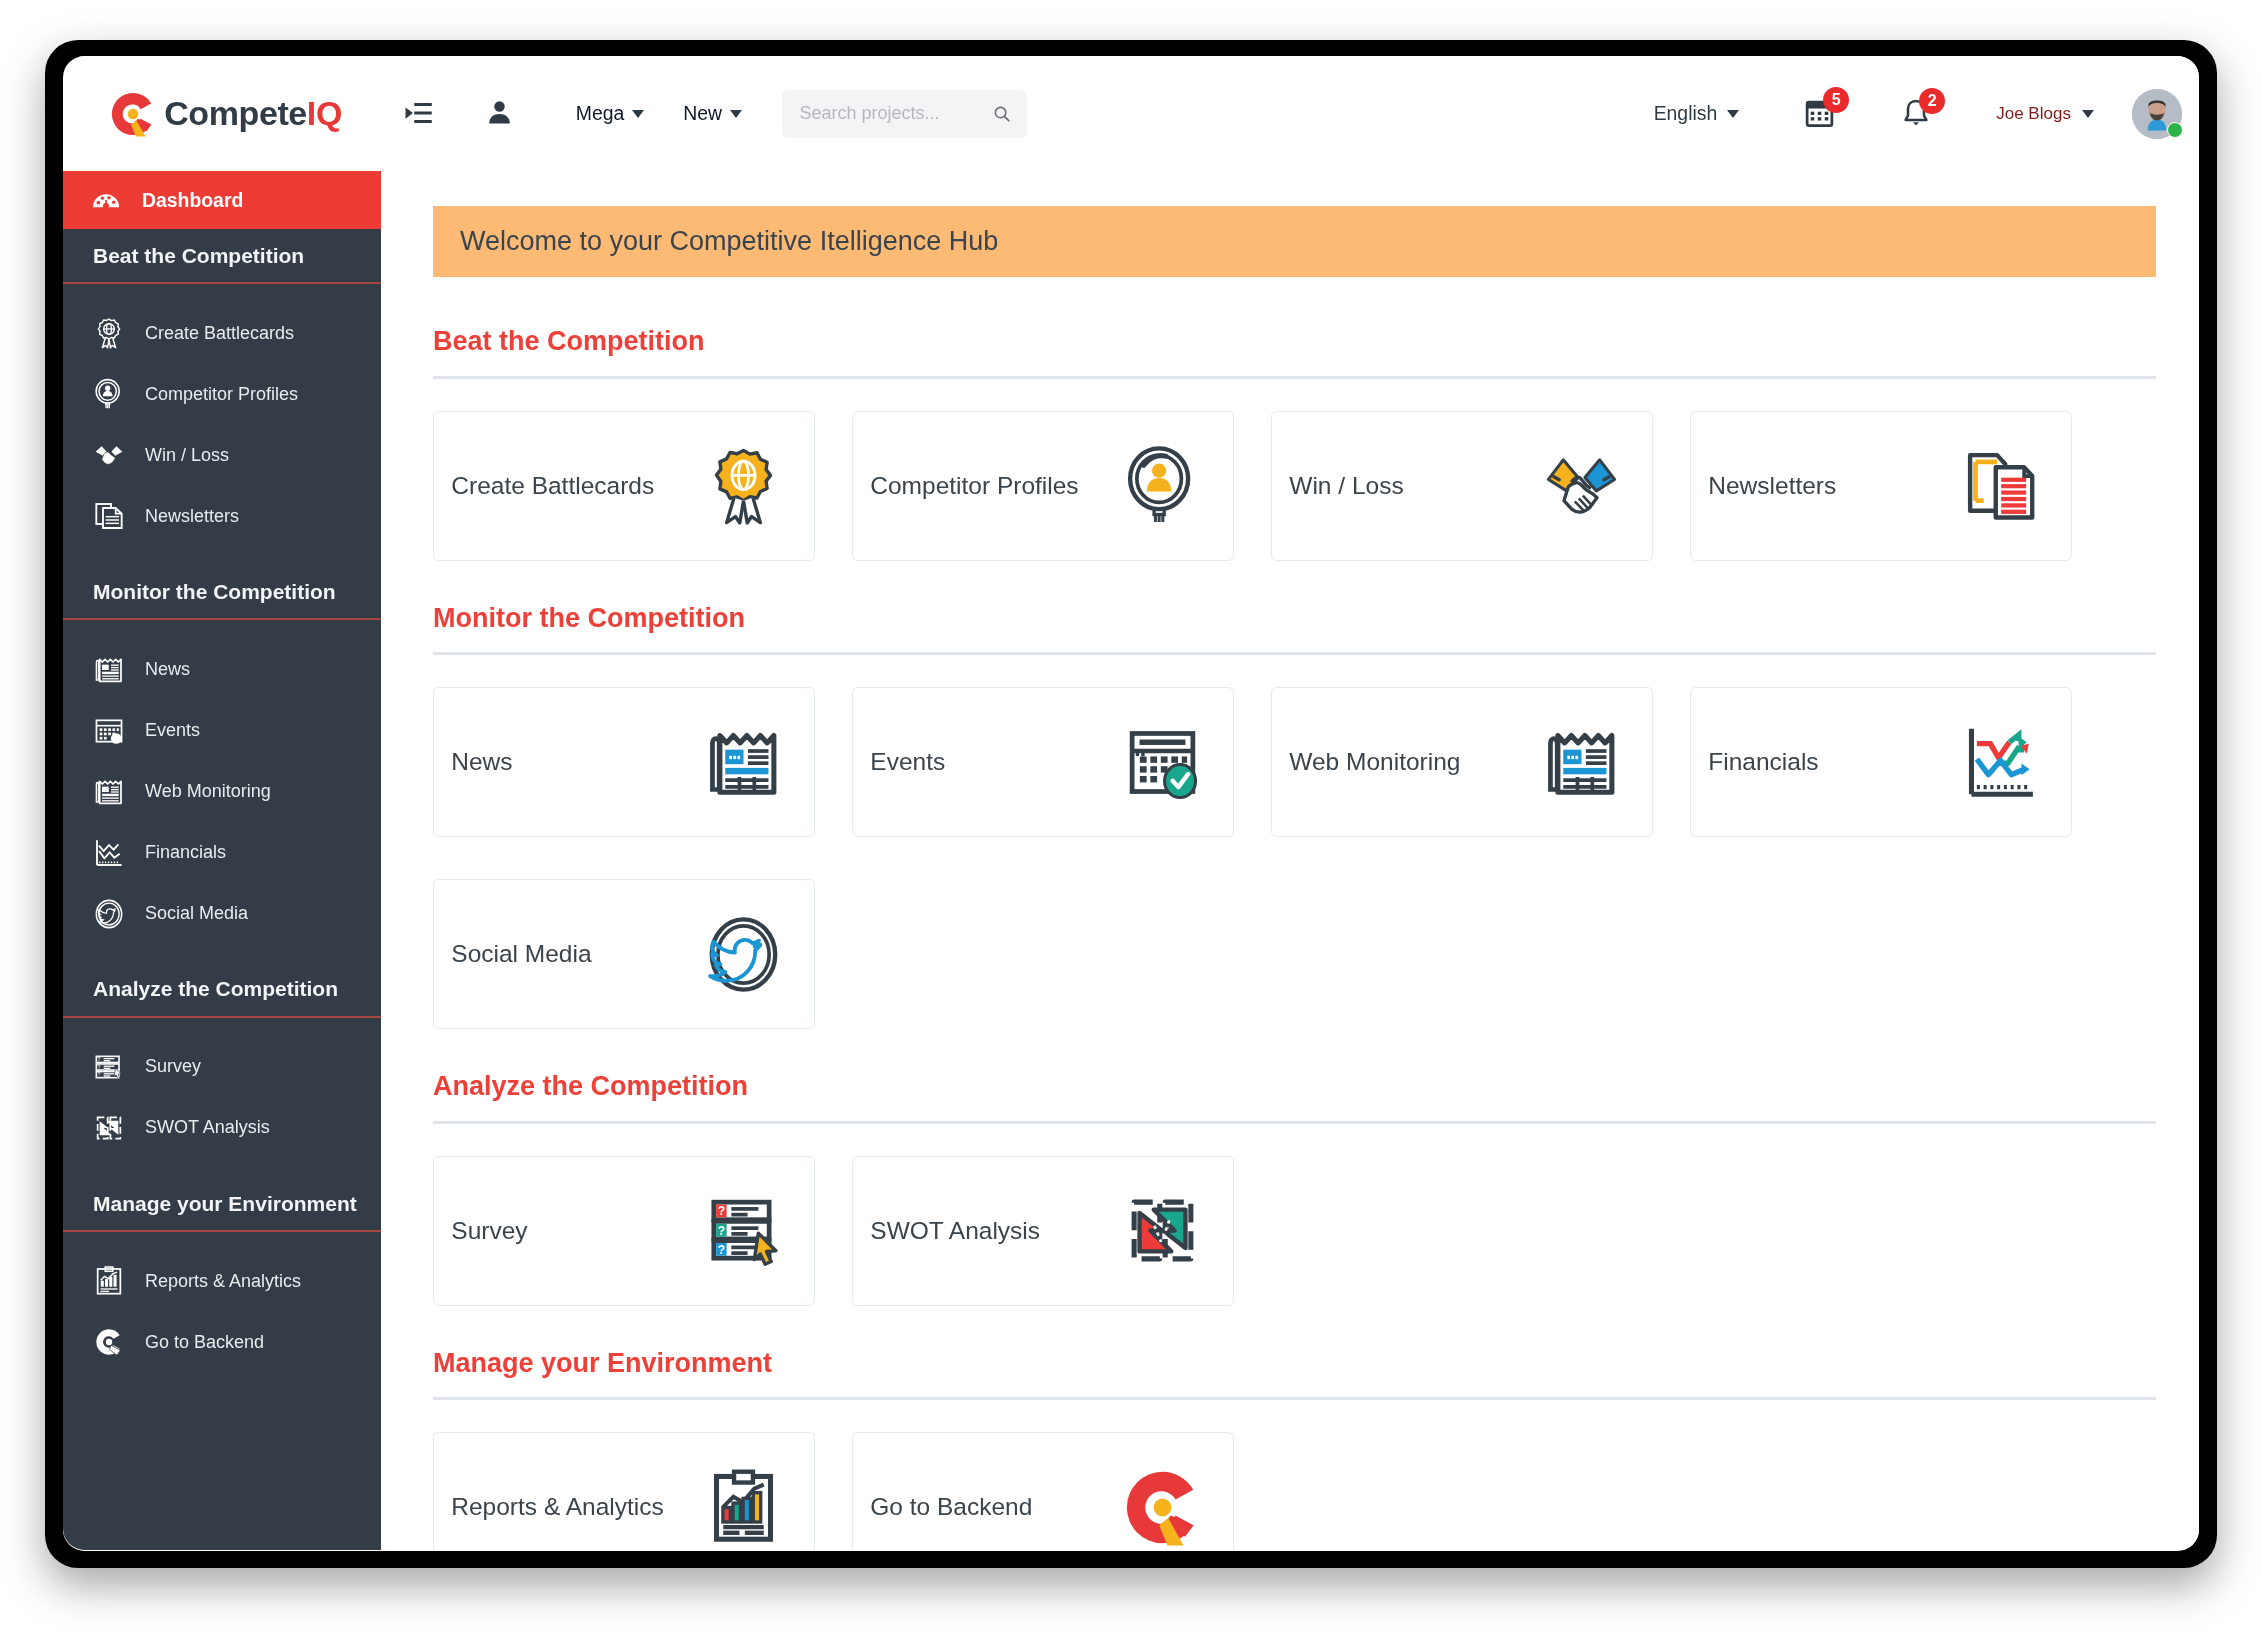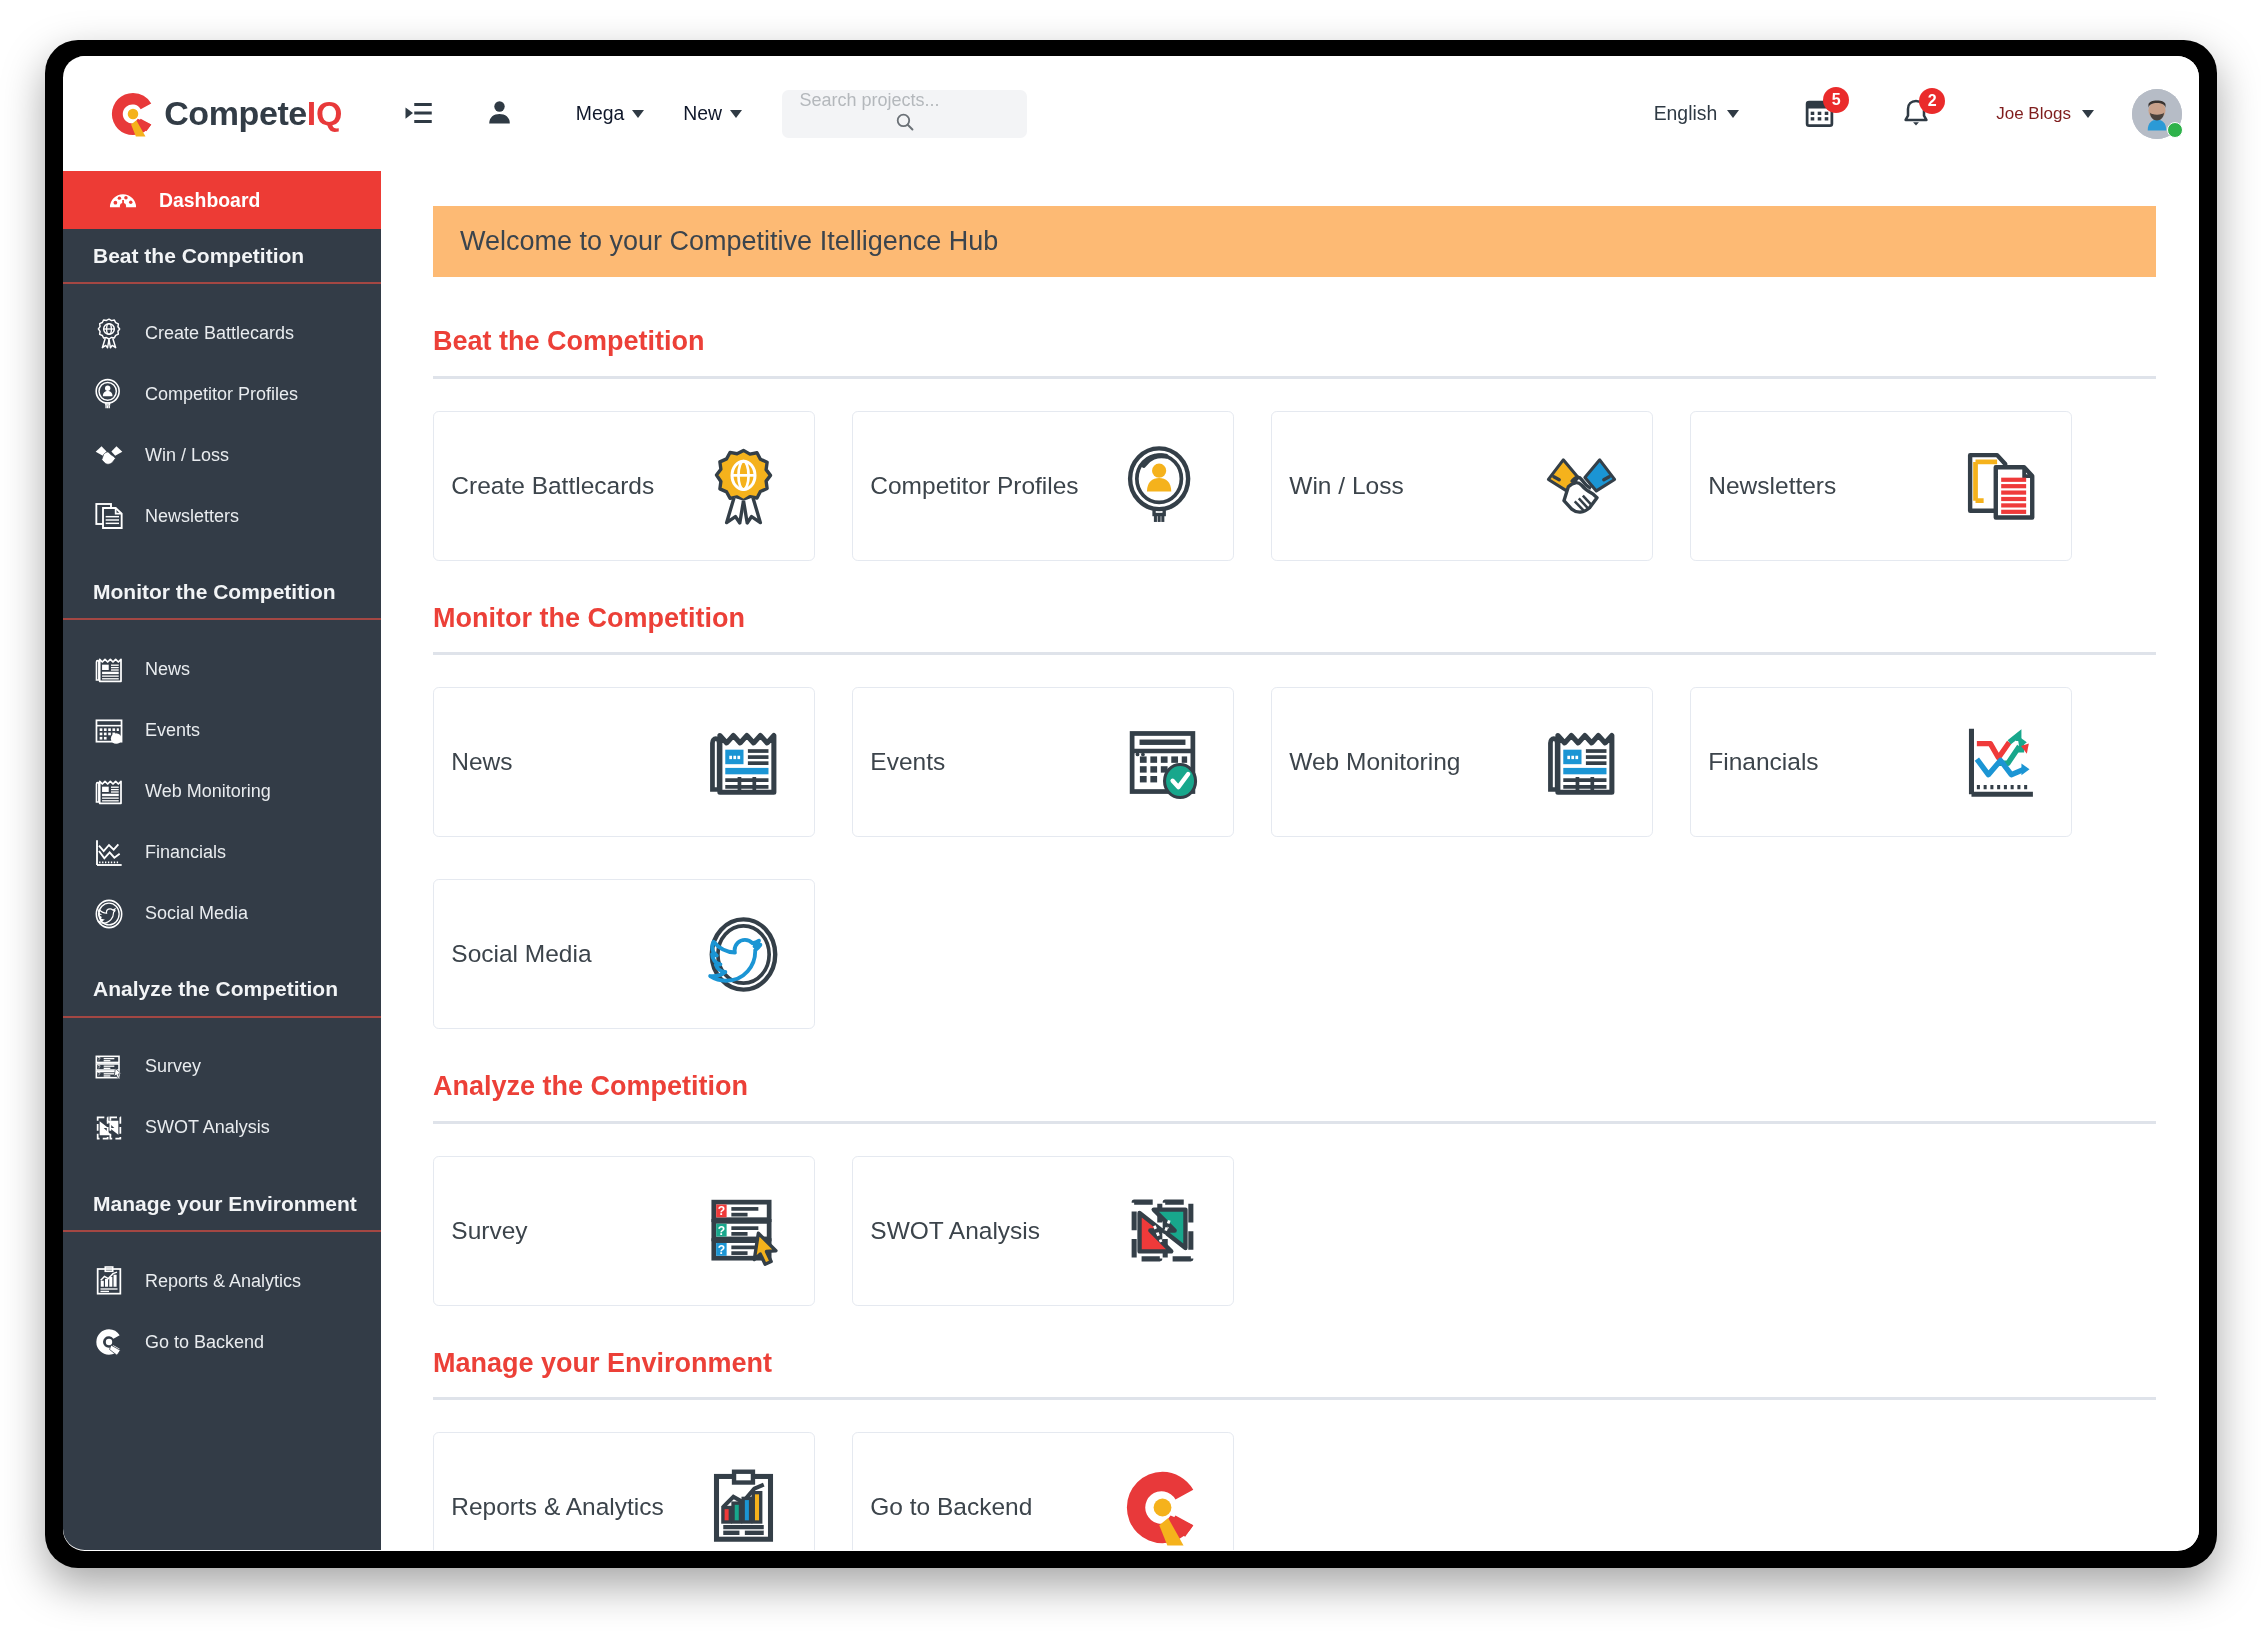--- a/index.html
+++ b/index.html
@@ -64,21 +64,20 @@
     border-right: 6.5px solid transparent;
     border-top: 8px solid #2f3a44;
   }
 
   #searchbox {
     margin-left: 40px;
     width: 245px; height: 48px;
     background: #f3f4f6; border-radius: 6.5px;
     display: flex; align-items: center;
     padding: 0 16px 0 17.3px;
-    flex-direction: column;
   }
   #search-input {
     border: 0; background: transparent; outline: none;
     font-family: "Liberation Sans", sans-serif;
     font-size: 18px; color: #3b3b3b; width: 100%;
   }
   #search-input::placeholder { color: #b4b8bc; }
 
   #topright {
     margin-left: auto; display: flex; align-items: center;
@@ -115,21 +114,21 @@
   
   #sidebar {
     position: absolute; left: 0; top: 115px;
     width: 318px; height: 1379px;
     background: #333c47;
     border-bottom-left-radius: 21.6px;
     overflow: hidden;
   }
   .nav-active {
     height: 58px; background: #ed3b35;
-    display: flex; align-items: center; padding-left: 44px; gap: 20px;
+    display: flex; align-items: center; padding-left: 27px; gap: 20px;
     cursor: pointer;
   }
   .nav-active .nav-label { color: #fff; font-size: 19.4px; font-weight: 700; }
 
   .nav-group-title {
     height: 55px; display: flex; align-items: center;
     padding-left: 30px;
     font-size: 21px; color: #f2f4f6; font-weight: 700;
     border-bottom: 2.2px solid #a44743;
   }

